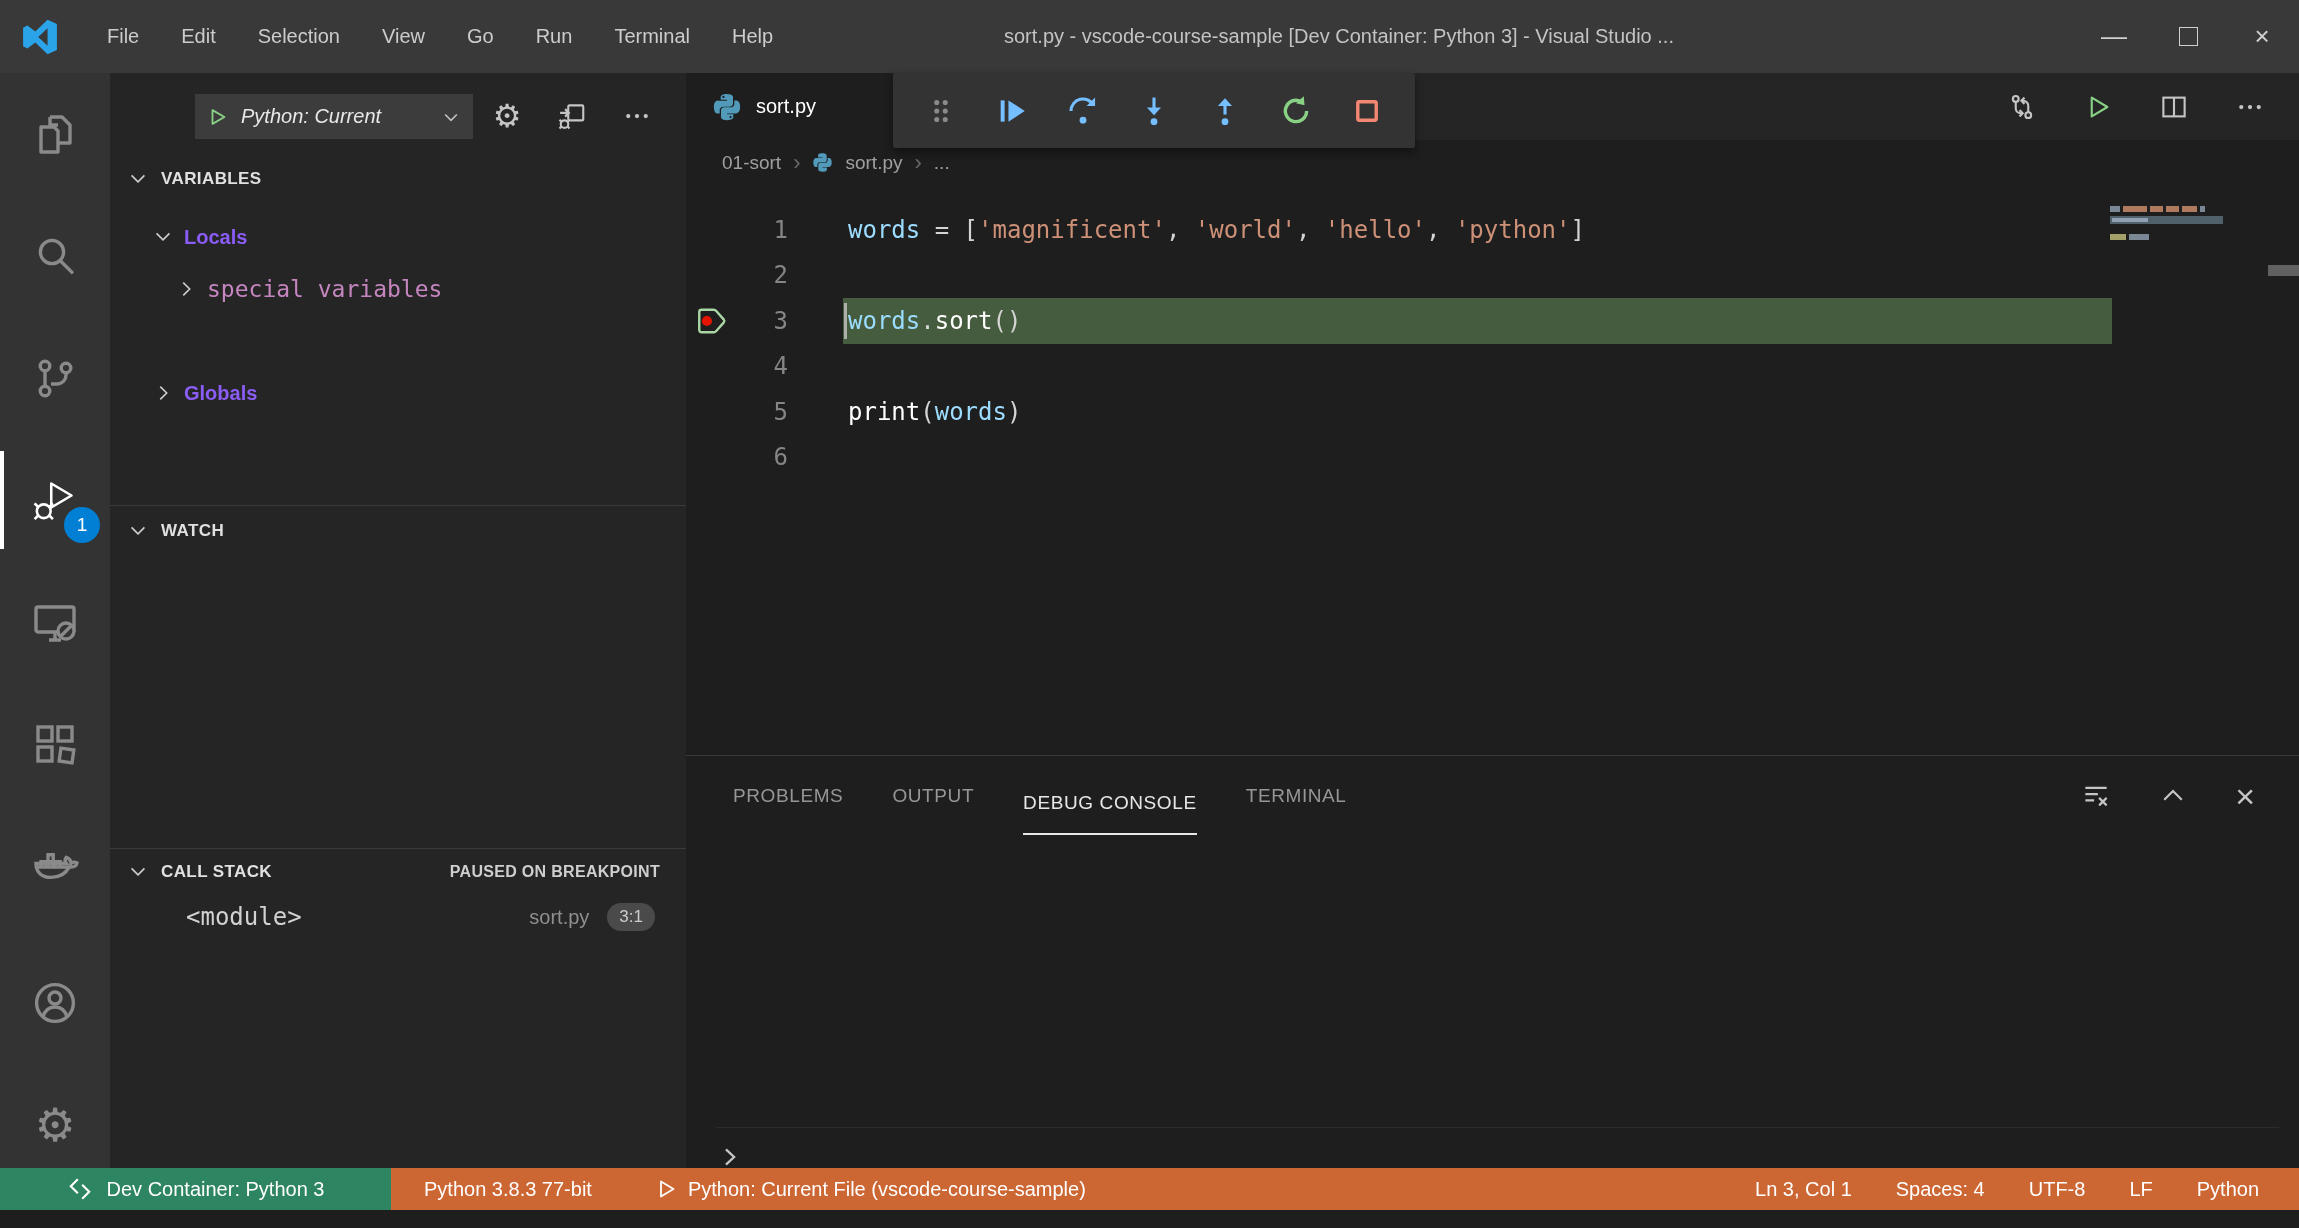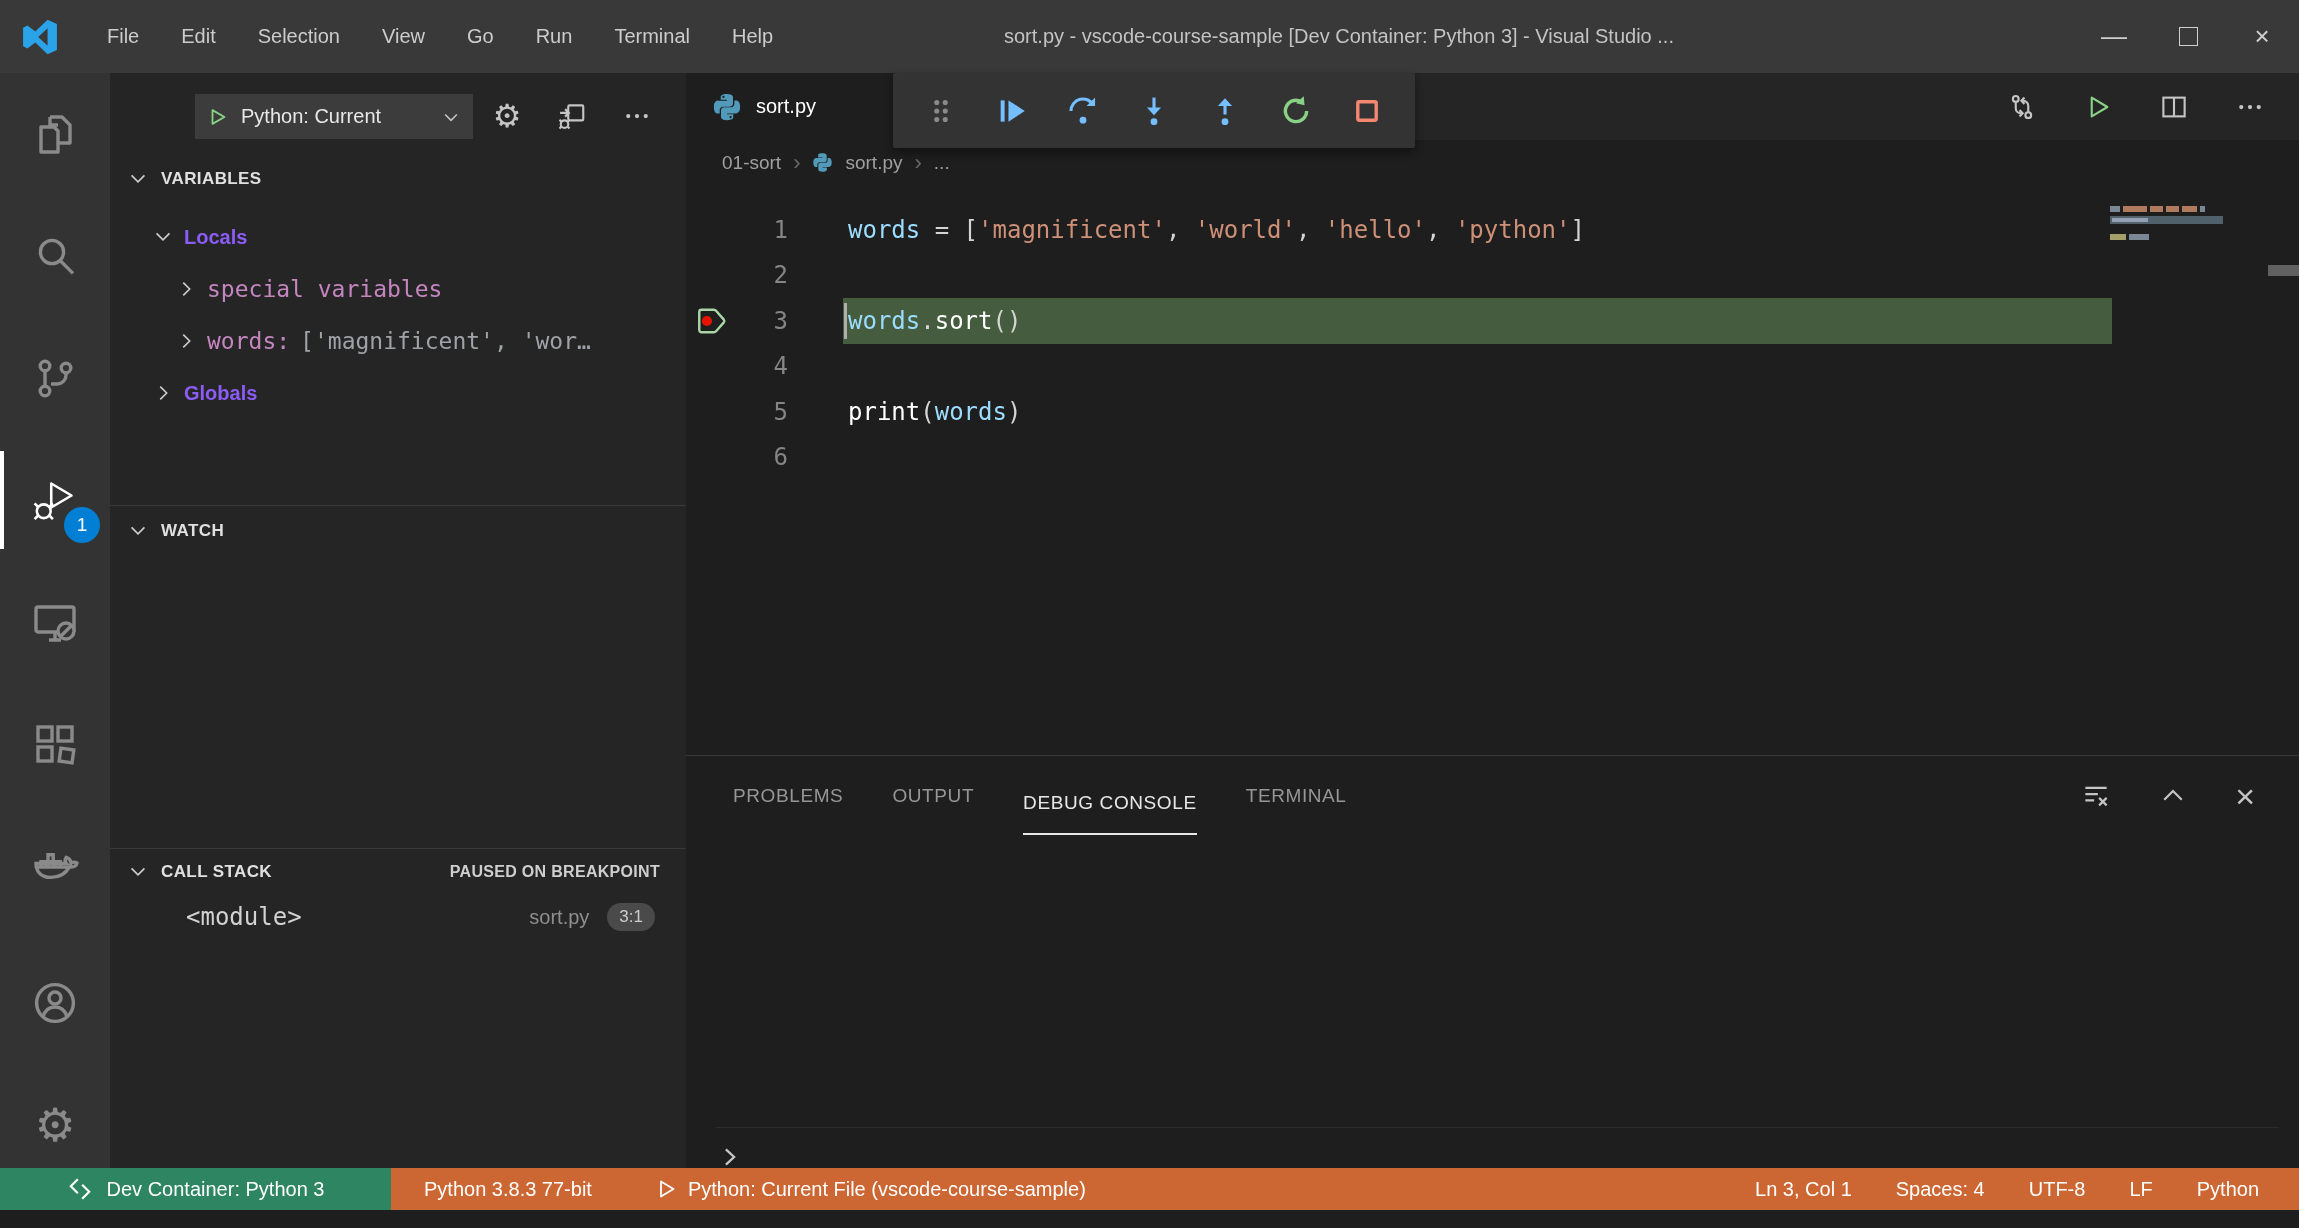--- a/index.html
+++ b/index.html
@@ -23,21 +23,21 @@
   .act-item svg{width:48px;height:48px;stroke:#8a8a8a;fill:none;stroke-width:1.7;}
   .act-item.active svg{stroke:#ffffff;}
   .act-item.active::before{content:"";position:absolute;left:0;top:12px;bottom:12px;width:4px;background:#ffffff;}
   .act-spacer{flex:1;}
   .act-badge{position:absolute;right:10px;bottom:18px;min-width:36px;height:36px;border-radius:18px;background:#007fd4;
              color:#fff;font-size:19px;display:flex;align-items:center;justify-content:center;}
   .gear-glyph{font-size:46px;color:#8a8a8a;line-height:1;}
 
   
   .sidebar{position:absolute;left:110px;top:73px;width:576px;bottom:42px;background:#252526;}
-  .launch-select{position:absolute;left:85px;top:21px;width:278px;height:45px;background:#3c3c3c;display:flex;align-items:center;padding:13px 12px;box-sizing:border-box;}
+  .launch-select{position:absolute;left:85px;top:21px;width:278px;height:45px;background:#3c3c3c;display:flex;align-items:center;padding:13px 12px;box-sizing:border-box;font-style:italic;}
   .launch-label{margin-left:12px;width:150px;overflow:hidden;white-space:nowrap;font-size:20px;color:#e8e8e8;}
   .side-tool{position:absolute;top:24px;width:38px;height:38px;display:flex;align-items:center;justify-content:center;}
   .side-tool svg{width:30px;height:30px;stroke:#c5c5c5;fill:none;stroke-width:1.7;}
   .gear-small{font-size:32px;color:#c5c5c5;line-height:1;}
 
   .chev{width:22px;height:22px;stroke:#cccccc;fill:none;stroke-width:1.8;flex:none;}
   .sec-header{position:absolute;left:0;right:0;display:flex;align-items:center;gap:12px;font-size:17px;font-weight:bold;letter-spacing:.4px;color:#e0e0e0;}
   .tree-row{position:absolute;display:flex;align-items:center;gap:10px;}
   .scope-label{font-size:20px;font-weight:bold;color:#8b5cf6;}
   .mono{font-family:"DejaVu Sans Mono",monospace;}
@@ -239,27 +239,20 @@
           <path d="M5 8l7 7 7-7"></path>
         </svg>
       <span class="scope-label">Locals</span>
     </div>
     <div class="tree-row" style="top:192px;height:48px;left:65px;">
       <svg class="chev" viewBox="0 0 24 24">
           <path d="M9 5l7 7-7 7"></path>
         </svg>
       <span class="mono var-pink">special variables</span>
     </div>
-    <div class="tree-row" style="top:244px;height:48px;left:65px;">
-      <svg class="chev" viewBox="0 0 24 24">
-          <path d="M9 5l7 7-7 7"></path>
-        </svg>
-      <span class="mono var-pink">words:</span>
-      <span class="mono var-val">['magnificent', 'wor…</span>
-    </div>
     <div class="tree-row" style="top:296px;height:48px;left:42px;">
       <svg class="chev" viewBox="0 0 24 24">
           <path d="M9 5l7 7-7 7"></path>
         </svg>
       <span class="scope-label">Globals</span>
     </div>
 
     <div class="divider" style="top:432px;"></div>
     <div class="sec-header" style="top:436px;height:44px;padding-left:17px;">
       <svg class="chev" viewBox="0 0 24 24">

